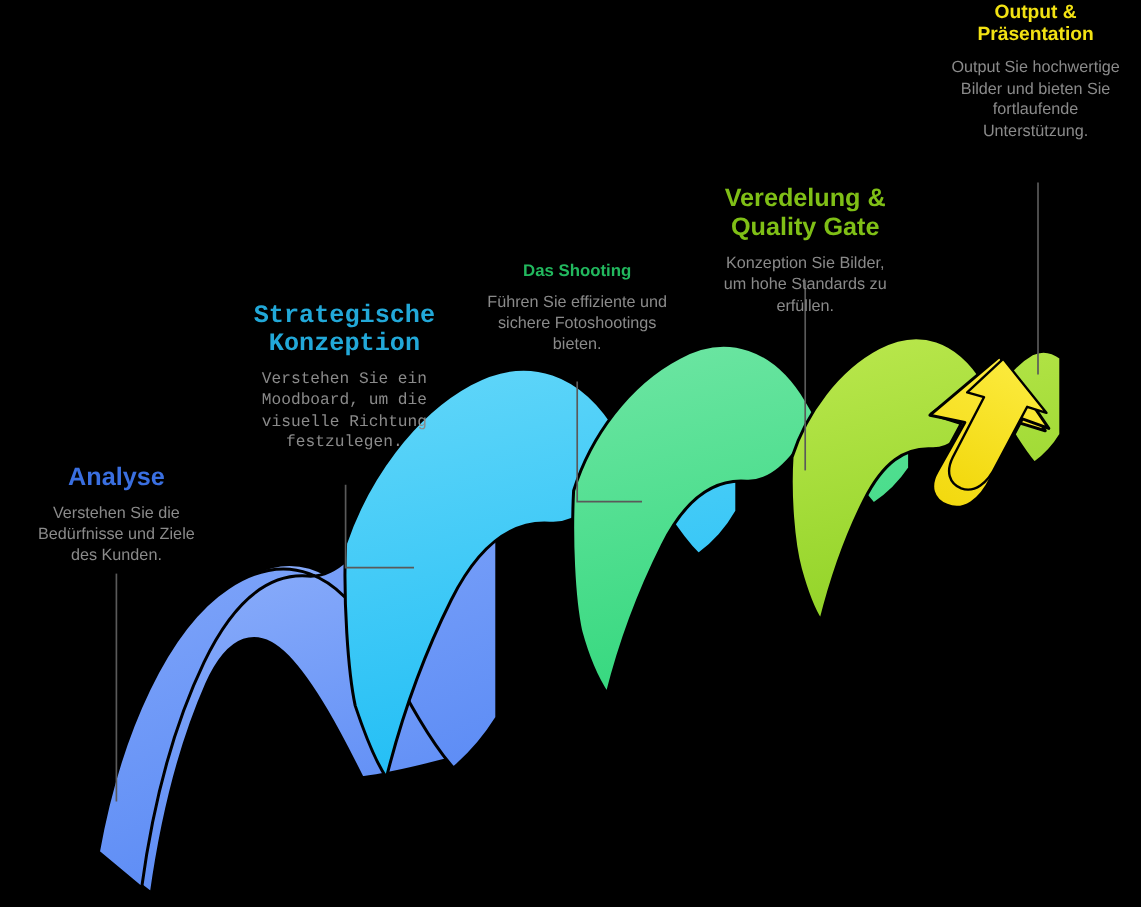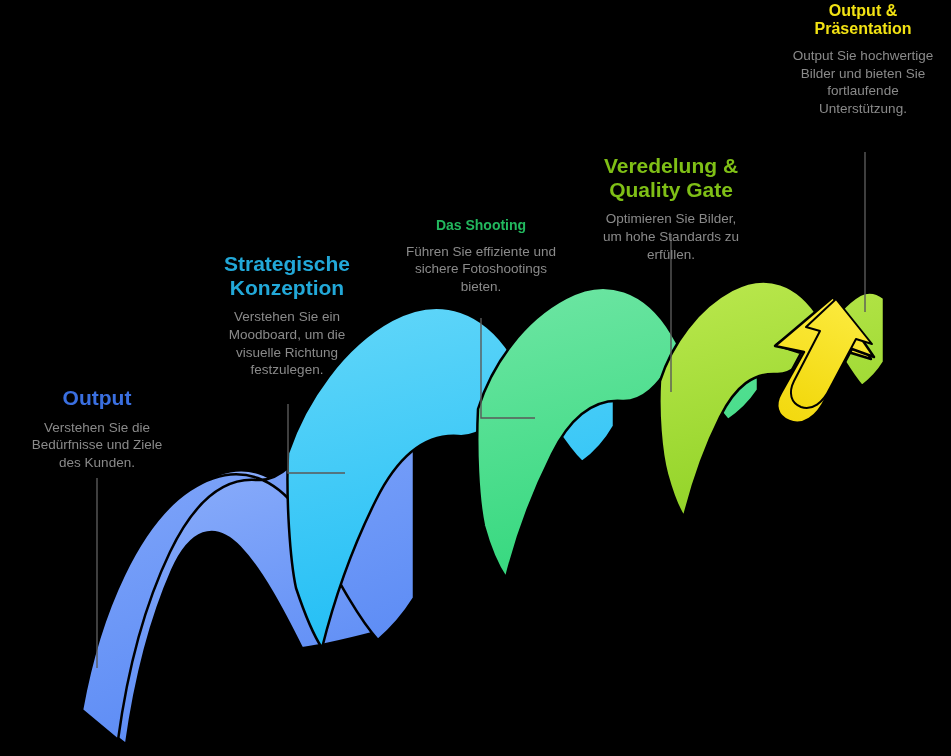--- a/index.html
+++ b/index.html
@@ -40,21 +40,21 @@
   }
   .step-desc {
     color: #8a8a8a;
     font-size: 13.5px;
     line-height: 1.32;
     margin: 0;
     white-space: pre-line;
   }
   
   #step-0 { left: 8px;   top: 386px; width: 178px; }
-  #step-1 { left: 199px; top: 252px; width: 176px; }
+  #step-1 { left: 199px; top: 252px; width: 176px; font-family: Liberation Mono, monospace; }
   #step-2 { left: 392px; top: 218px; width: 178px; }
   #step-3 { left: 583px; top: 110px; width: 176px; margin-top: 44px; }
   #step-4 { left: 775px; top: 2px;   width: 176px; }
 
   #step-0 .step-title { font-size: 21px; }
   #step-1 .step-title { font-size: 21px; }
   #step-2 .step-title { font-size: 14px; }
   #step-3 .step-title { font-size: 21px; }
   #step-4 .step-title { font-size: 16px; }
 </style>
@@ -307,21 +307,21 @@
     <g stroke="#5a5a5a" stroke-width="1.4" fill="none">
       <line x1="97" y1="478" x2="97" y2="668"></line>
       <polyline points="288,404 288,473 345,473"></polyline>
       <polyline points="481,318 481,418 535,418"></polyline>
       <line x1="671" y1="235" x2="671" y2="392"></line>
       <line x1="865" y1="152" x2="865" y2="312"></line>
     </g>
   </svg>
 
   <div class="step" id="step-0">
-    <div class="step-title" style="color: rgb(58, 111, 224);">Output</div>
+    <div class="step-title" style="color: rgb(58, 111, 224);">Analyse</div>
     <div class="step-desc">Verstehen Sie die
 Bedürfnisse und Ziele
 des Kunden.</div>
   </div>
 
   <div class="step" id="step-1">
     <div class="step-title" style="color: rgb(34, 168, 216);">Strategische
 Konzeption</div>
     <div class="step-desc">Verstehen Sie ein
 Moodboard, um die
@@ -332,21 +332,21 @@
   <div class="step" id="step-2">
     <div class="step-title" style="color: rgb(34, 184, 94);">Das Shooting</div>
     <div class="step-desc">Führen Sie effiziente und
 sichere Fotoshootings
 bieten.</div>
   </div>
 
   <div class="step" id="step-3">
     <div class="step-title" style="color: rgb(127, 191, 22);">Veredelung &amp;
 Quality Gate</div>
-    <div class="step-desc">Optimieren Sie Bilder,
+    <div class="step-desc">Konzeption Sie Bilder,
 um hohe Standards zu
 erfüllen.</div>
   </div>
 
   <div class="step" id="step-4">
     <div class="step-title" style="color: rgb(242, 226, 19);">Output &amp;
 Präsentation</div>
     <div class="step-desc">Output Sie hochwertige
 Bilder und bieten Sie
 fortlaufende

